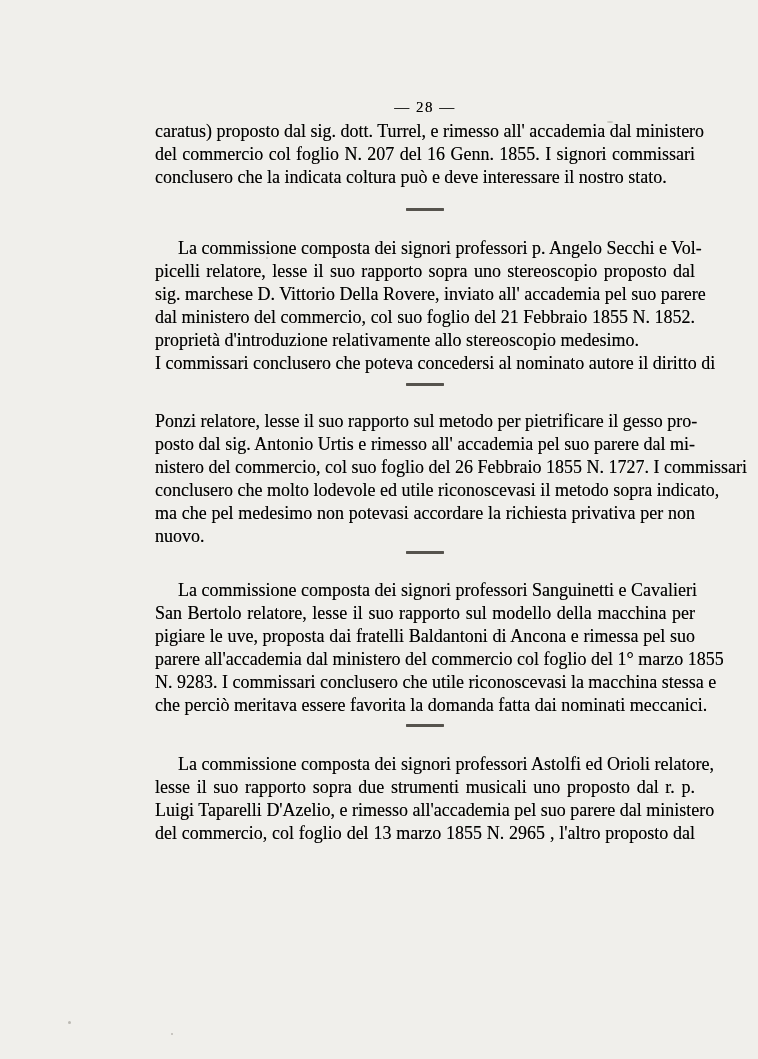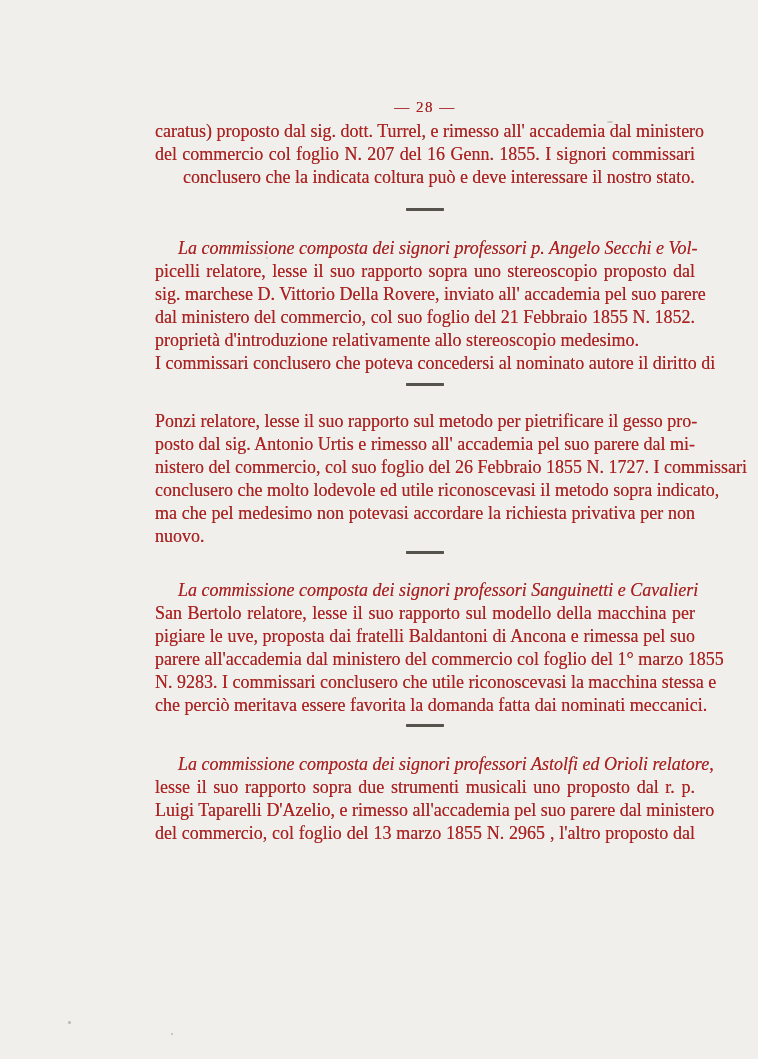--- a/index.html
+++ b/index.html
@@ -9,21 +9,21 @@
     height: 1059px;
     overflow: hidden;
     background-color: #f0efeb;
     background-image:
       radial-gradient(ellipse 70px 40px at 357px 1025px, rgba(165,160,148,0.22), rgba(165,160,148,0) 70%),
       radial-gradient(ellipse 260px 120px at 45% 97%, rgba(200,195,183,0.20), rgba(200,195,183,0) 70%),
       radial-gradient(ellipse 340px 170px at 18% 94%, rgba(208,203,192,0.16), rgba(208,203,192,0) 70%),
       radial-gradient(ellipse 420px 260px at 75% 12%, rgba(255,255,255,0.45), rgba(255,255,255,0) 75%),
       linear-gradient(180deg, #f1f0ec 0%, #f0efeb 60%, #edecе7 88%, #ebe9e4 100%);
     font-family: "Liberation Serif", serif;
-    color: #b91c1c;
+    color: #000000;
   }
   .page-number {
     position: absolute;
     top: 99px;
     left: 155px;
     width: 540px;
     height: 18px;
     text-align: center;
     font-size: 15px;
     letter-spacing: 1.5px;
@@ -39,23 +39,23 @@
   .line {
     height: 23px;
     line-height: 23px;
     font-size: 18px;
     white-space: nowrap;
     text-align: justify;
     text-align-last: justify;
     text-justify: inter-word;
     text-shadow: 0 0 0.5px rgba(61,58,53,0.65);
   }
-  .line.indent { padding-left: 23px; font-style: italic; }
+  .line.indent { padding-left: 23px; }
   .line.loose  { text-align-last: left; }
-  .line.semi45 { padding-right: 45px; margin-left: 28px; }
+  .line.semi45 { padding-right: 45px; }
   .line.semi20 { padding-right: 20px; }
   .line.semi10 { padding-right: 10px; }
   .divider {
     width: 38px;
     height: 3px;
     background: #56534d;
     border-radius: 1px;
     margin-left: auto;
     margin-right: auto;
     box-shadow: 0 0 0.5px rgba(61,58,53,0.6);

